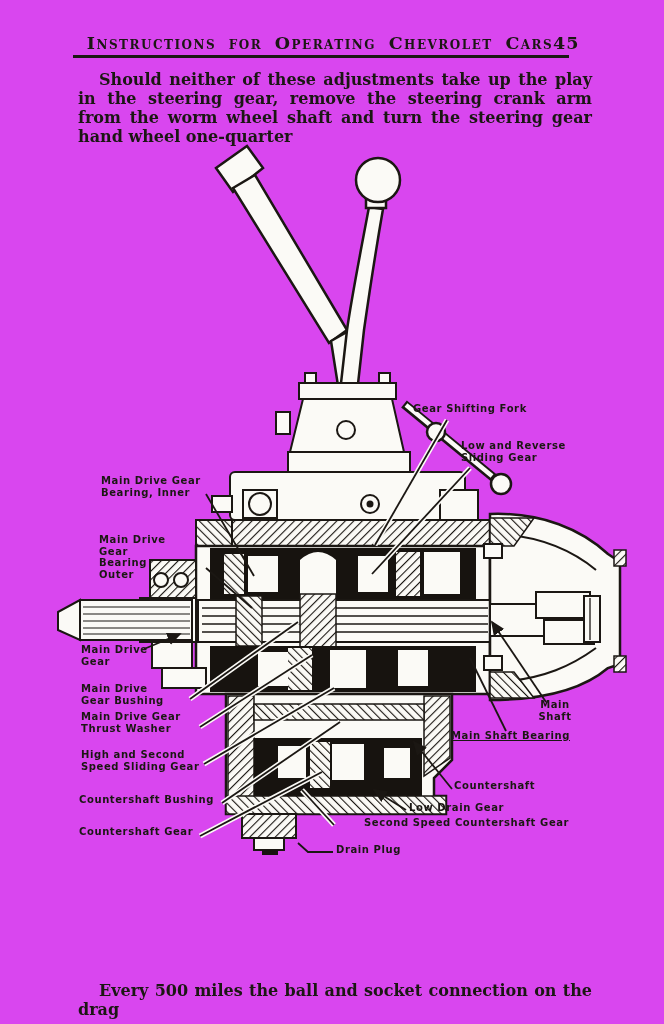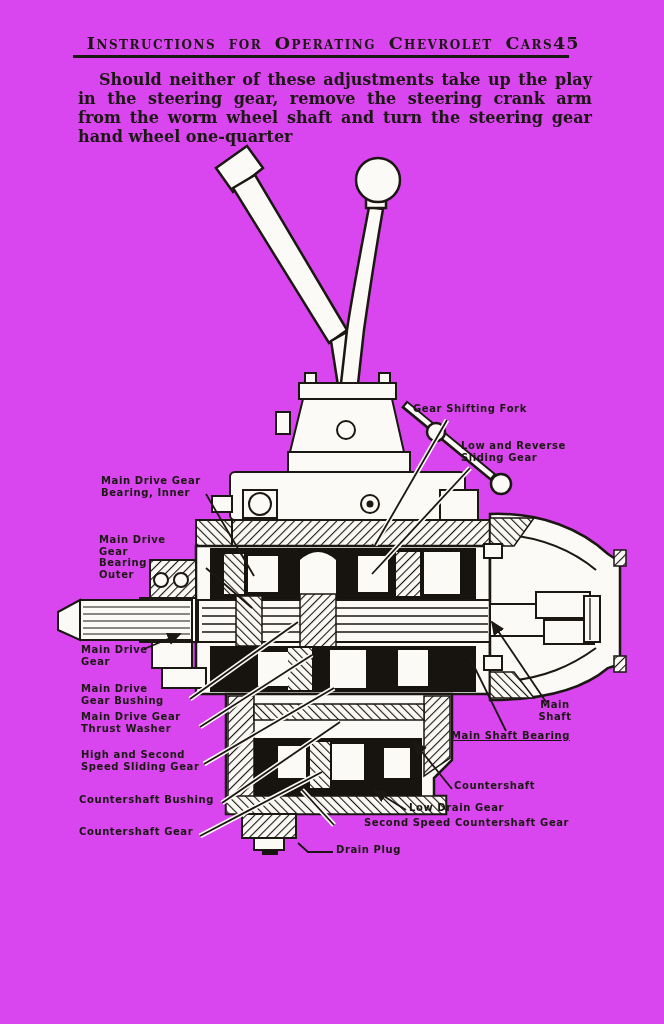--- a/index.html
+++ b/index.html
@@ -257,14 +257,15 @@
   <div class="fig-label lb9">Countershaft Gear</div>
   <div class="fig-label lb10 center">Main
 Shaft</div>
   <div class="fig-label lb11">Main Shaft Bearing</div>
   <div class="fig-label lb12">Countershaft</div>
   <div class="fig-label lb13">Low Drain Gear</div>
   <div class="fig-label lb14">Second Speed Countershaft Gear</div>
   <div class="fig-label lb15">Drain Plug</div>
 
 
+  <p class="para indent p4"><span>Every 500 miles the ball and socket connection on the </span><span class="ital">drag</span></p>
 
 </div>
 
 </body></html>

